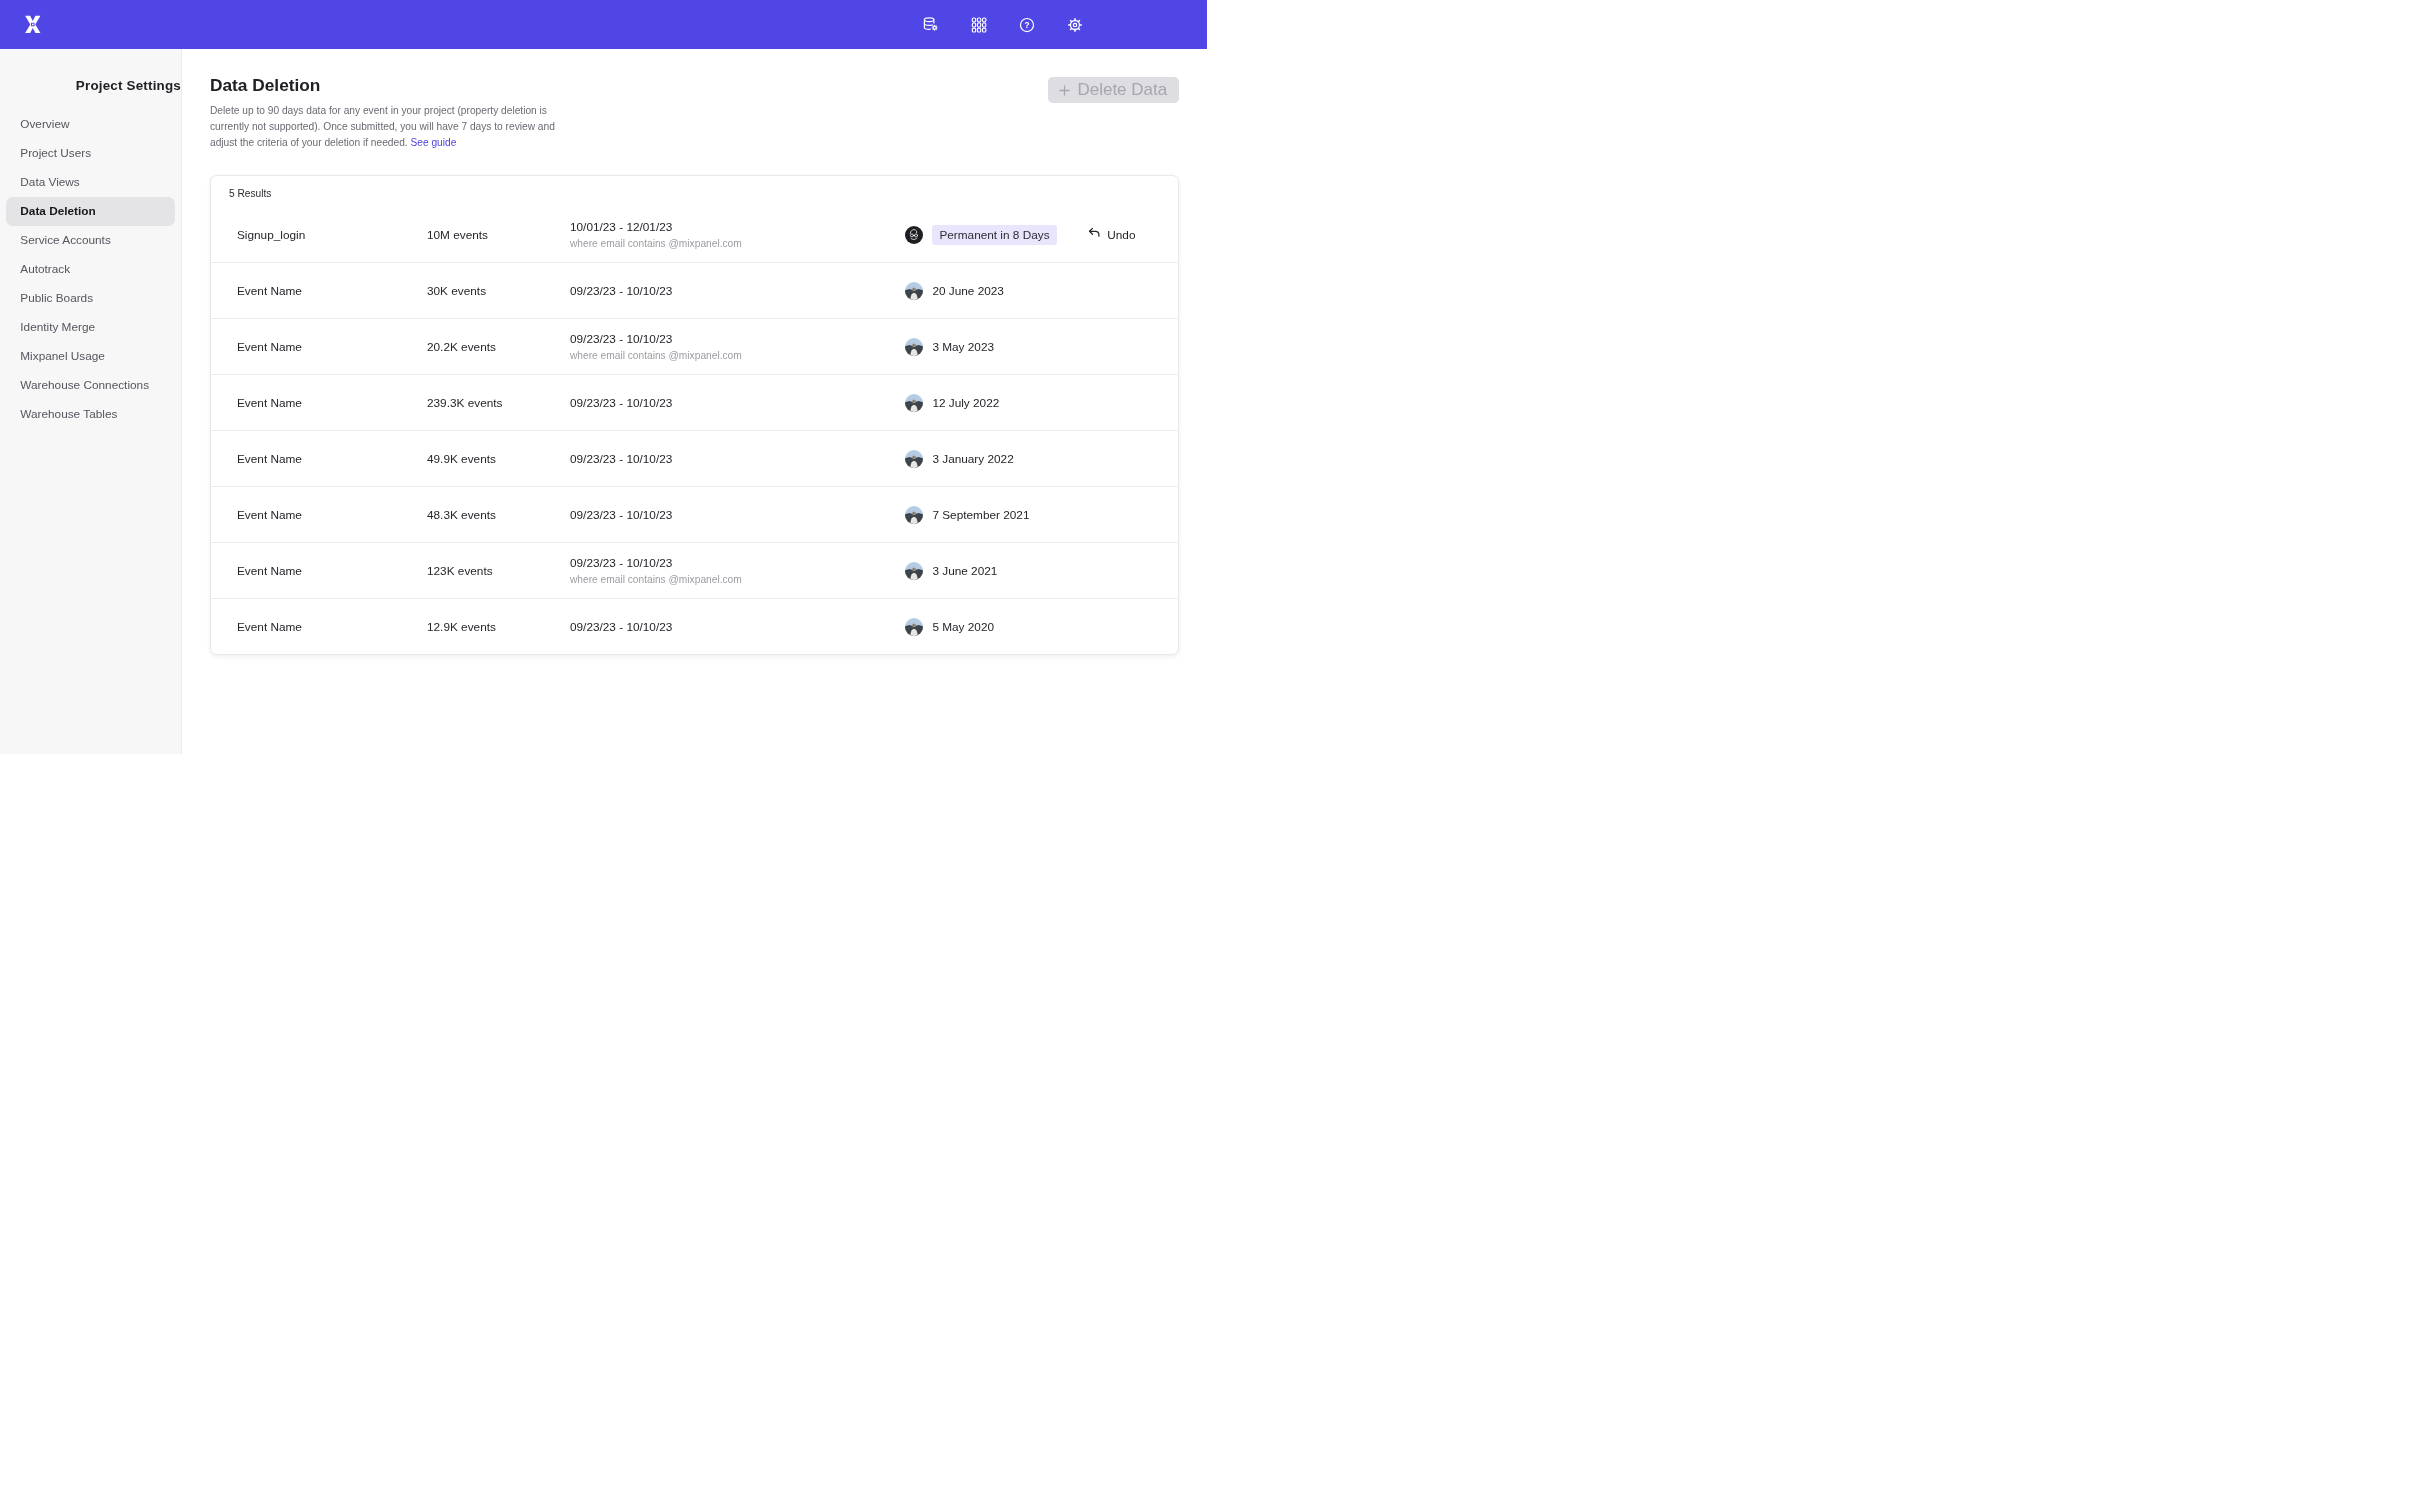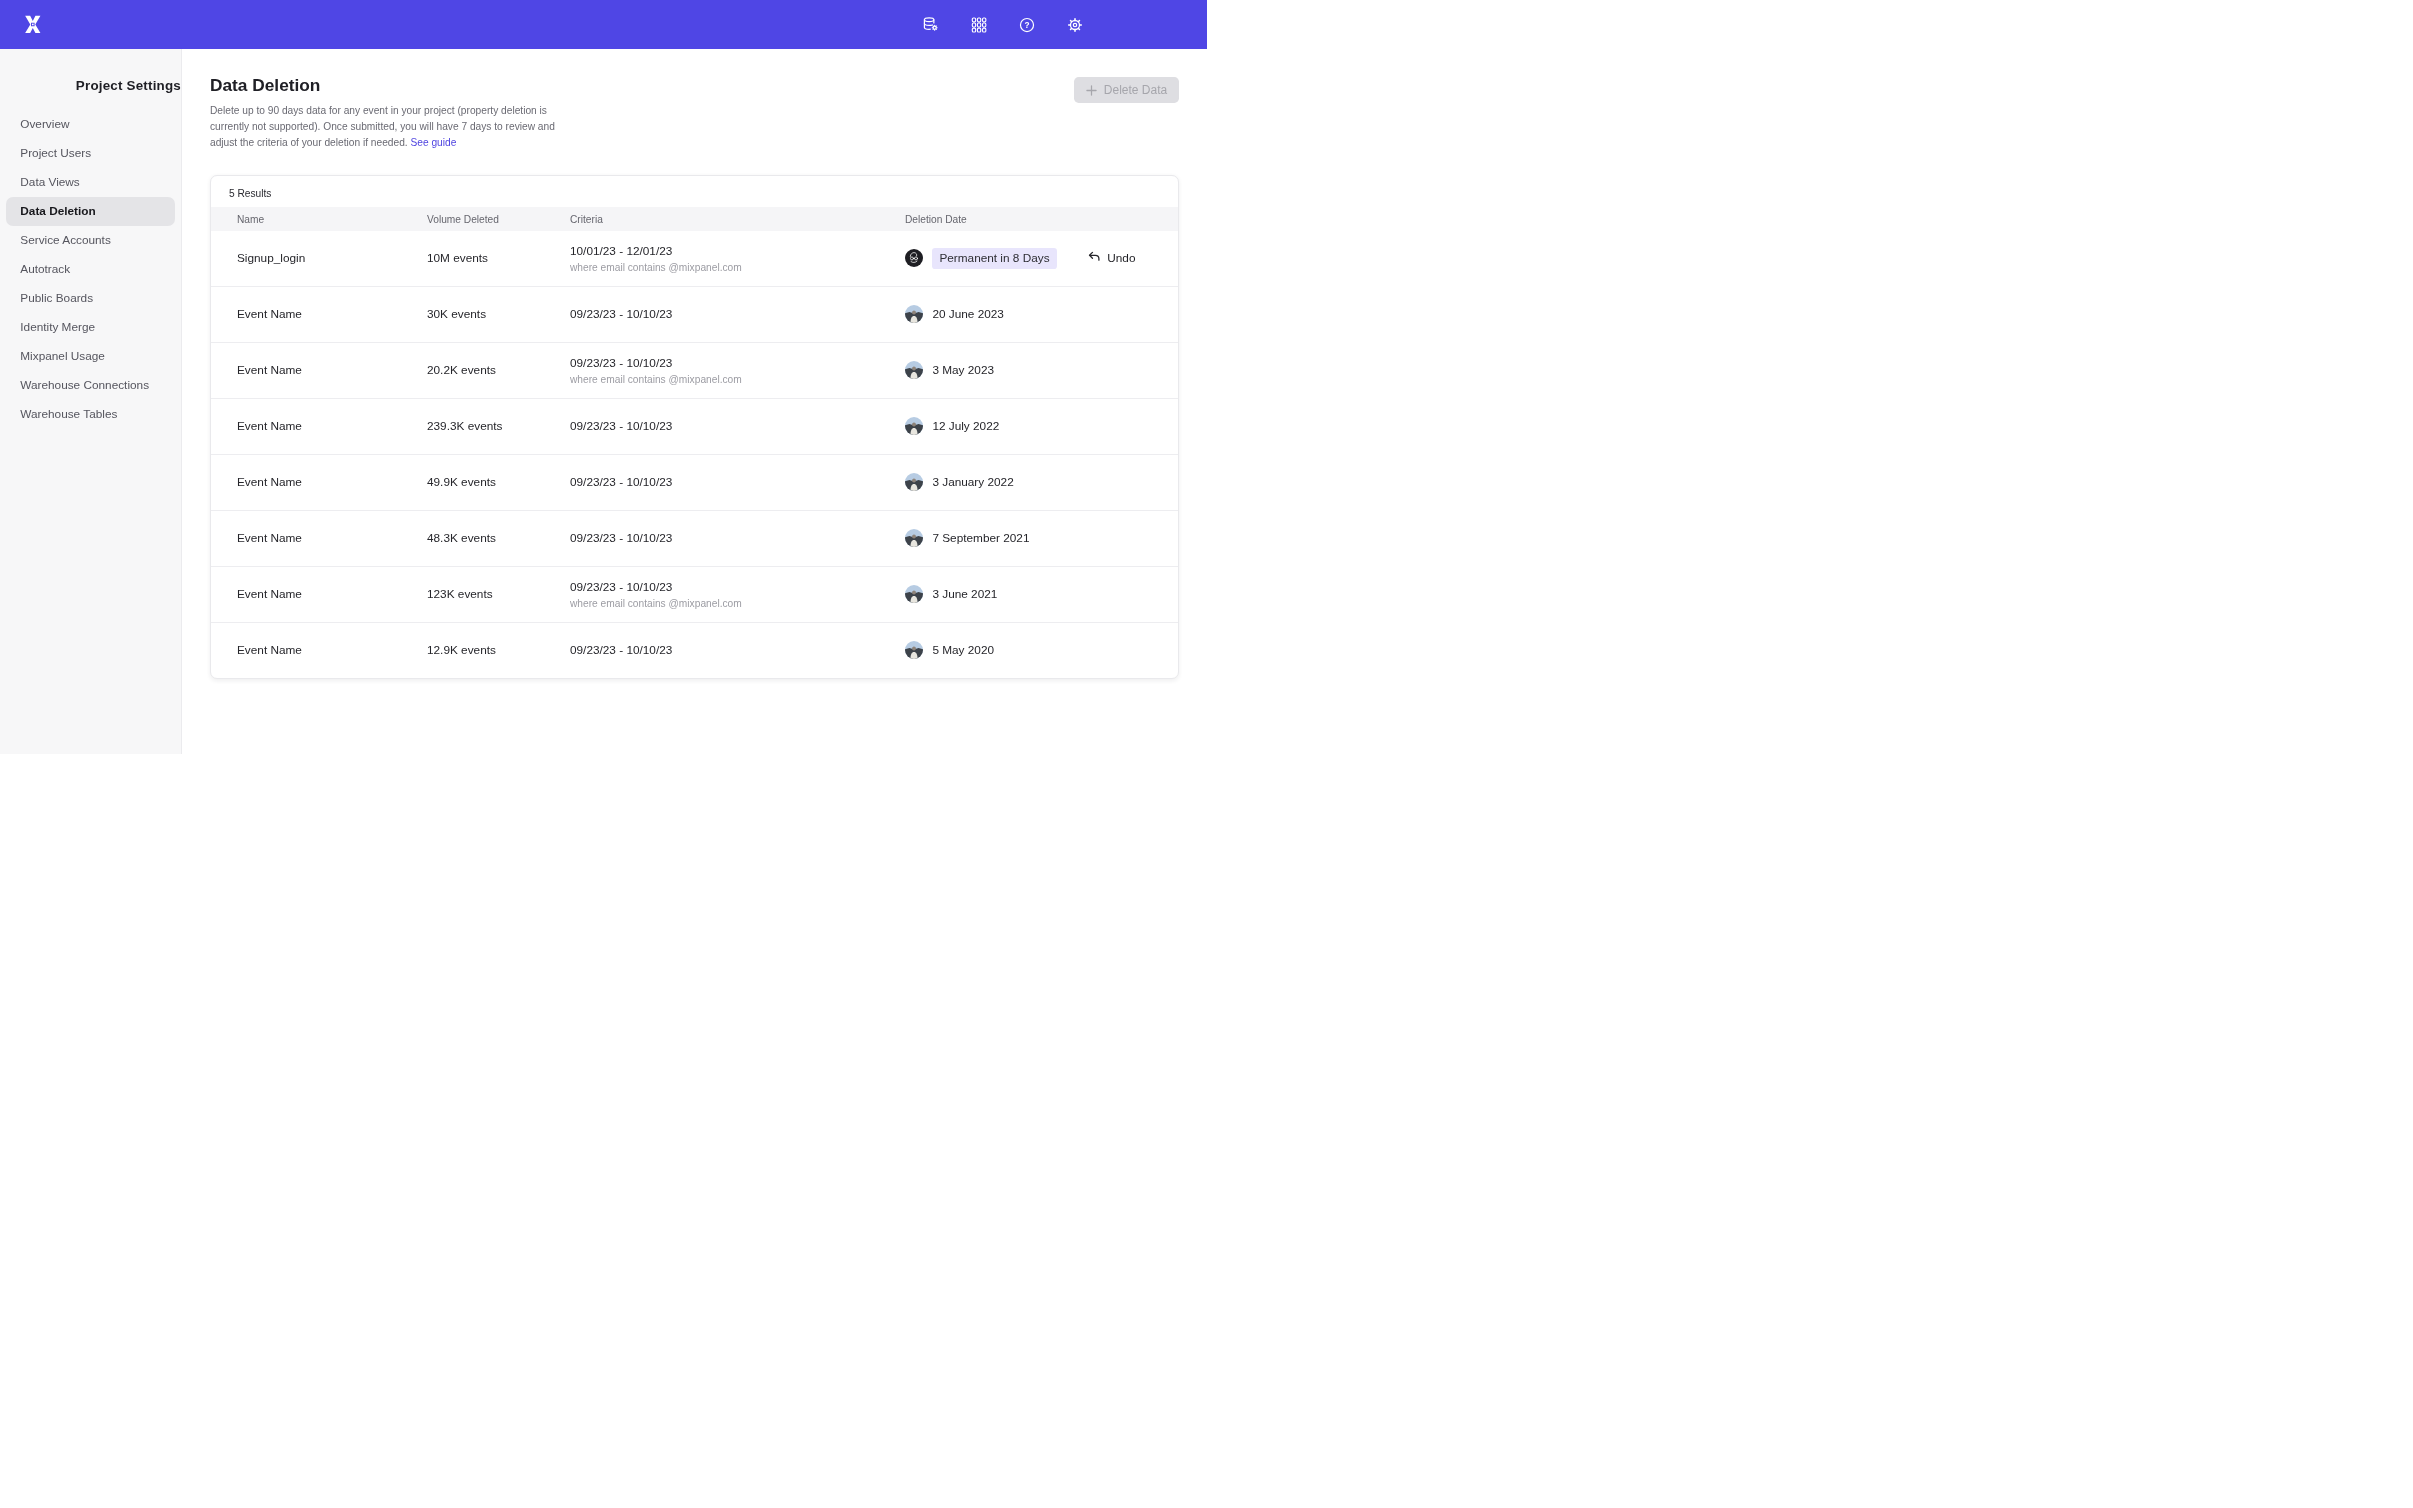--- a/index.html
+++ b/index.html
@@ -39,21 +39,21 @@
   .main{
     position:absolute;top:49px;left:182px;right:0;bottom:0;
     background:#fff;box-sizing:border-box;padding:26px 0 0 28px;
   }
   .page-header{display:flex;justify-content:space-between;align-items:flex-start;width:969px;}
   .page-title{font-size:17.3px;font-weight:bold;color:#202026;margin:0;}
   .page-desc{width:349px;font-size:10.2px;line-height:16px;color:#6A6A73;margin:7px 0 0;}
   .see-guide{color:#4F44E0;text-decoration:none;cursor:pointer;}
   .delete-btn{
     margin-top:2.4px;display:flex;align-items:center;gap:7px;
-    background:#DEDEE2;color:#A6A6AC;font-size:12px;border:none;
+    background:#DEDEE2;color:#A6A6AC;font-size:17px;border:none;
     border-radius:4.7px;height:26px;padding:0 11.8px;font-family:inherit;cursor:default;
   }
   .plus-icon{display:flex;}
   
   .card{
     margin-top:24px;width:969px;box-sizing:border-box;background:#fff;
     border:0.8px solid #E9E9EC;border-radius:7px;overflow:hidden;
     box-shadow:0 1.6px 4.7px rgba(30,30,40,.07);
   }
   .results-count{padding:11.8px 18px 8.6px;font-size:10.2px;color:#2A2A30;}
@@ -160,26 +160,20 @@
         <svg viewBox="0 0 14 14" width="11" height="11" fill="none" stroke="#A6A6AC" stroke-width="1.6" stroke-linecap="round">
           <path d="M7,1.2 V12.8 M1.2,7 H12.8"></path>
         </svg>
       </span>
       <span>Delete Data</span>
     </button>
   </div>
 
   <section class="card">
     <div class="results-count">5 Results</div>
-    <div class="thead" id="thead">
-        <span>Name</span>
-        <span>Volume Deleted</span>
-        <span>Criteria</span>
-        <span>Deletion Date</span>
-      </div>
     <div id="tbody">
         <div class="row">
           <div>Signup_login</div>
           <div>10M events</div>
           <div>
             <div>10/01/23 - 12/01/23</div>
             <div class="criteria-sub">where email contains @mixpanel.com</div>
           </div>
           <div class="del-cell">
             <span class="avatar">

